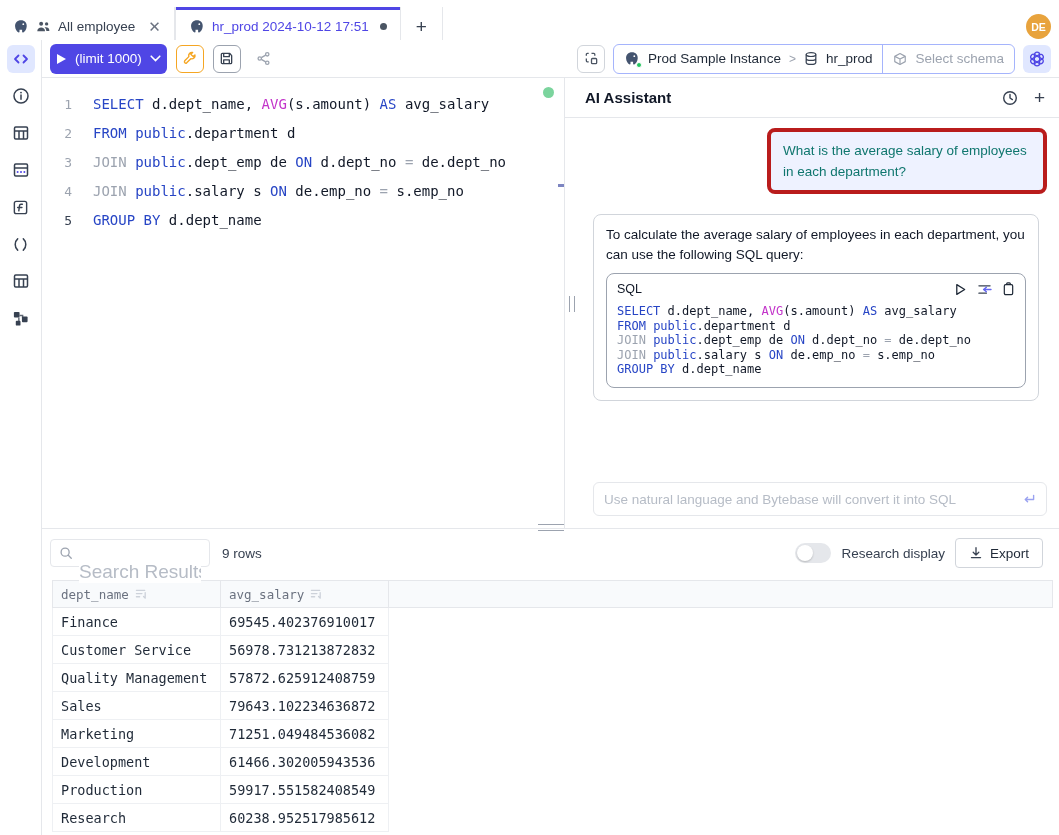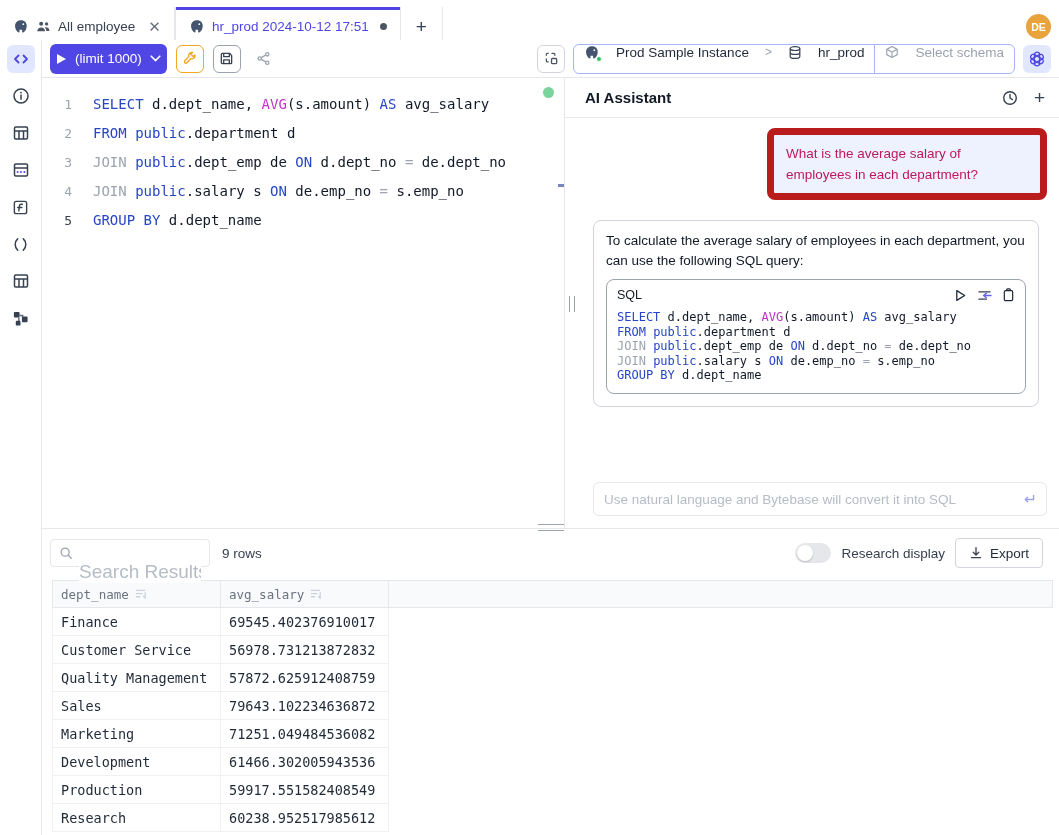--- a/index.html
+++ b/index.html
@@ -38,21 +38,21 @@
     display:flex; align-items:center; gap:8px; padding:0 6px; font-size:13.5px; cursor:pointer;
     font-family:inherit; }
   .icon-btn { width:28px; height:28px; border-radius:6px; background:#fff; display:flex;
     align-items:center; justify-content:center; cursor:pointer; border:1px solid transparent; }
   .icon-btn.wrench { border-color:#f5a623; }
   .icon-btn.save { border-color:#9ca3af; }
   .tb-right { margin-left:auto; display:flex; align-items:center; gap:8px; }
   .icon-btn.fmt { border-color:#d1d5db; }
   .conn-chip { height:30px; border:1px solid #a5b4fc; border-radius:6px; display:flex;
     align-items:center; font-size:13.5px; cursor:pointer; background:#fff; }
-  .conn-seg { display:flex; align-items:flex-start; gap:16px; padding:0 10px; height:100%; }
+  .conn-seg { display:flex; align-items:center; gap:8px; padding:0 10px; height:100%; }
   .conn-seg.schema { border-left:1px solid #a5b4fc; color:#9ca3af; }
   .conn-sep { color:#9ca3af; font-size:12px; }
   .pgwrap { position:relative; display:inline-flex; }
   .presence { position:absolute; right:-2px; bottom:-1px; width:6px; height:6px; border-radius:50%;
     background:#22c55e; border:1px solid #fff; }
   .icon-btn.openai { background:#e0e7ff; }
 
   
   .editor { position:absolute; left:42px; top:78px; width:522px; height:450px; background:#fff;
     font-family:"DejaVu Sans Mono", monospace; font-size:14px; padding-top:12px; cursor:text; }
@@ -69,22 +69,22 @@
   .ai { position:absolute; left:564px; top:78px; right:0; height:450px; background:#fff;
     border-left:1px solid #e5e7eb; }
   .ai-head { height:40px; display:flex; align-items:center; padding:0 14px 0 20px;
     border-bottom:1px solid #e5e7eb; }
   .ai-title { font-size:15px; font-weight:600; color:#111827; }
   .ai-head-icons { margin-left:auto; display:flex; align-items:center; gap:16px; }
   .ai-head-icons .hbtn { cursor:pointer; display:flex; }
   .plus-glyph { font-size:19px; color:#374151; line-height:1; }
   .chat { padding:10px 8px 0 28px; }
   .bubble-user { margin-left:auto; margin-right:4px; width:280px; background:#eef2ff;
-    border:7px solid #b91c1c; border-radius:8px; padding:8px 12px; font-size:13.5px;
-    line-height:21px; color:#be185d; }
+    border:4px solid #b91c1c; border-radius:8px; padding:8px 12px; font-size:13.5px;
+    line-height:21px; color:#0f766e; }
   .ai-card { margin-top:20px; margin-right:12px; border:1px solid #d1d5db; border-radius:8px;
     padding:10px 12px 12px 12px; font-size:13.5px; line-height:20px; color:#111827; }
   .code-block { margin-top:8px; border:1px solid #9ca3af; border-radius:8px; overflow:hidden; }
   .code-head { display:flex; align-items:center; padding:5px 10px 2px 10px; font-size:12.5px;
     color:#111827; }
   .code-head-icons { margin-left:auto; display:flex; align-items:center; gap:10px; }
   .code-head-icons .hbtn { cursor:pointer; display:flex; }
   .code-body { padding:3px 8px 10px 10px; font-family:"DejaVu Sans Mono", monospace; font-size:12px; }
   .code-body .code-line { line-height:14.5px; }
   .ai-input { position:absolute; left:28px; right:12px; bottom:12px; height:34px;

